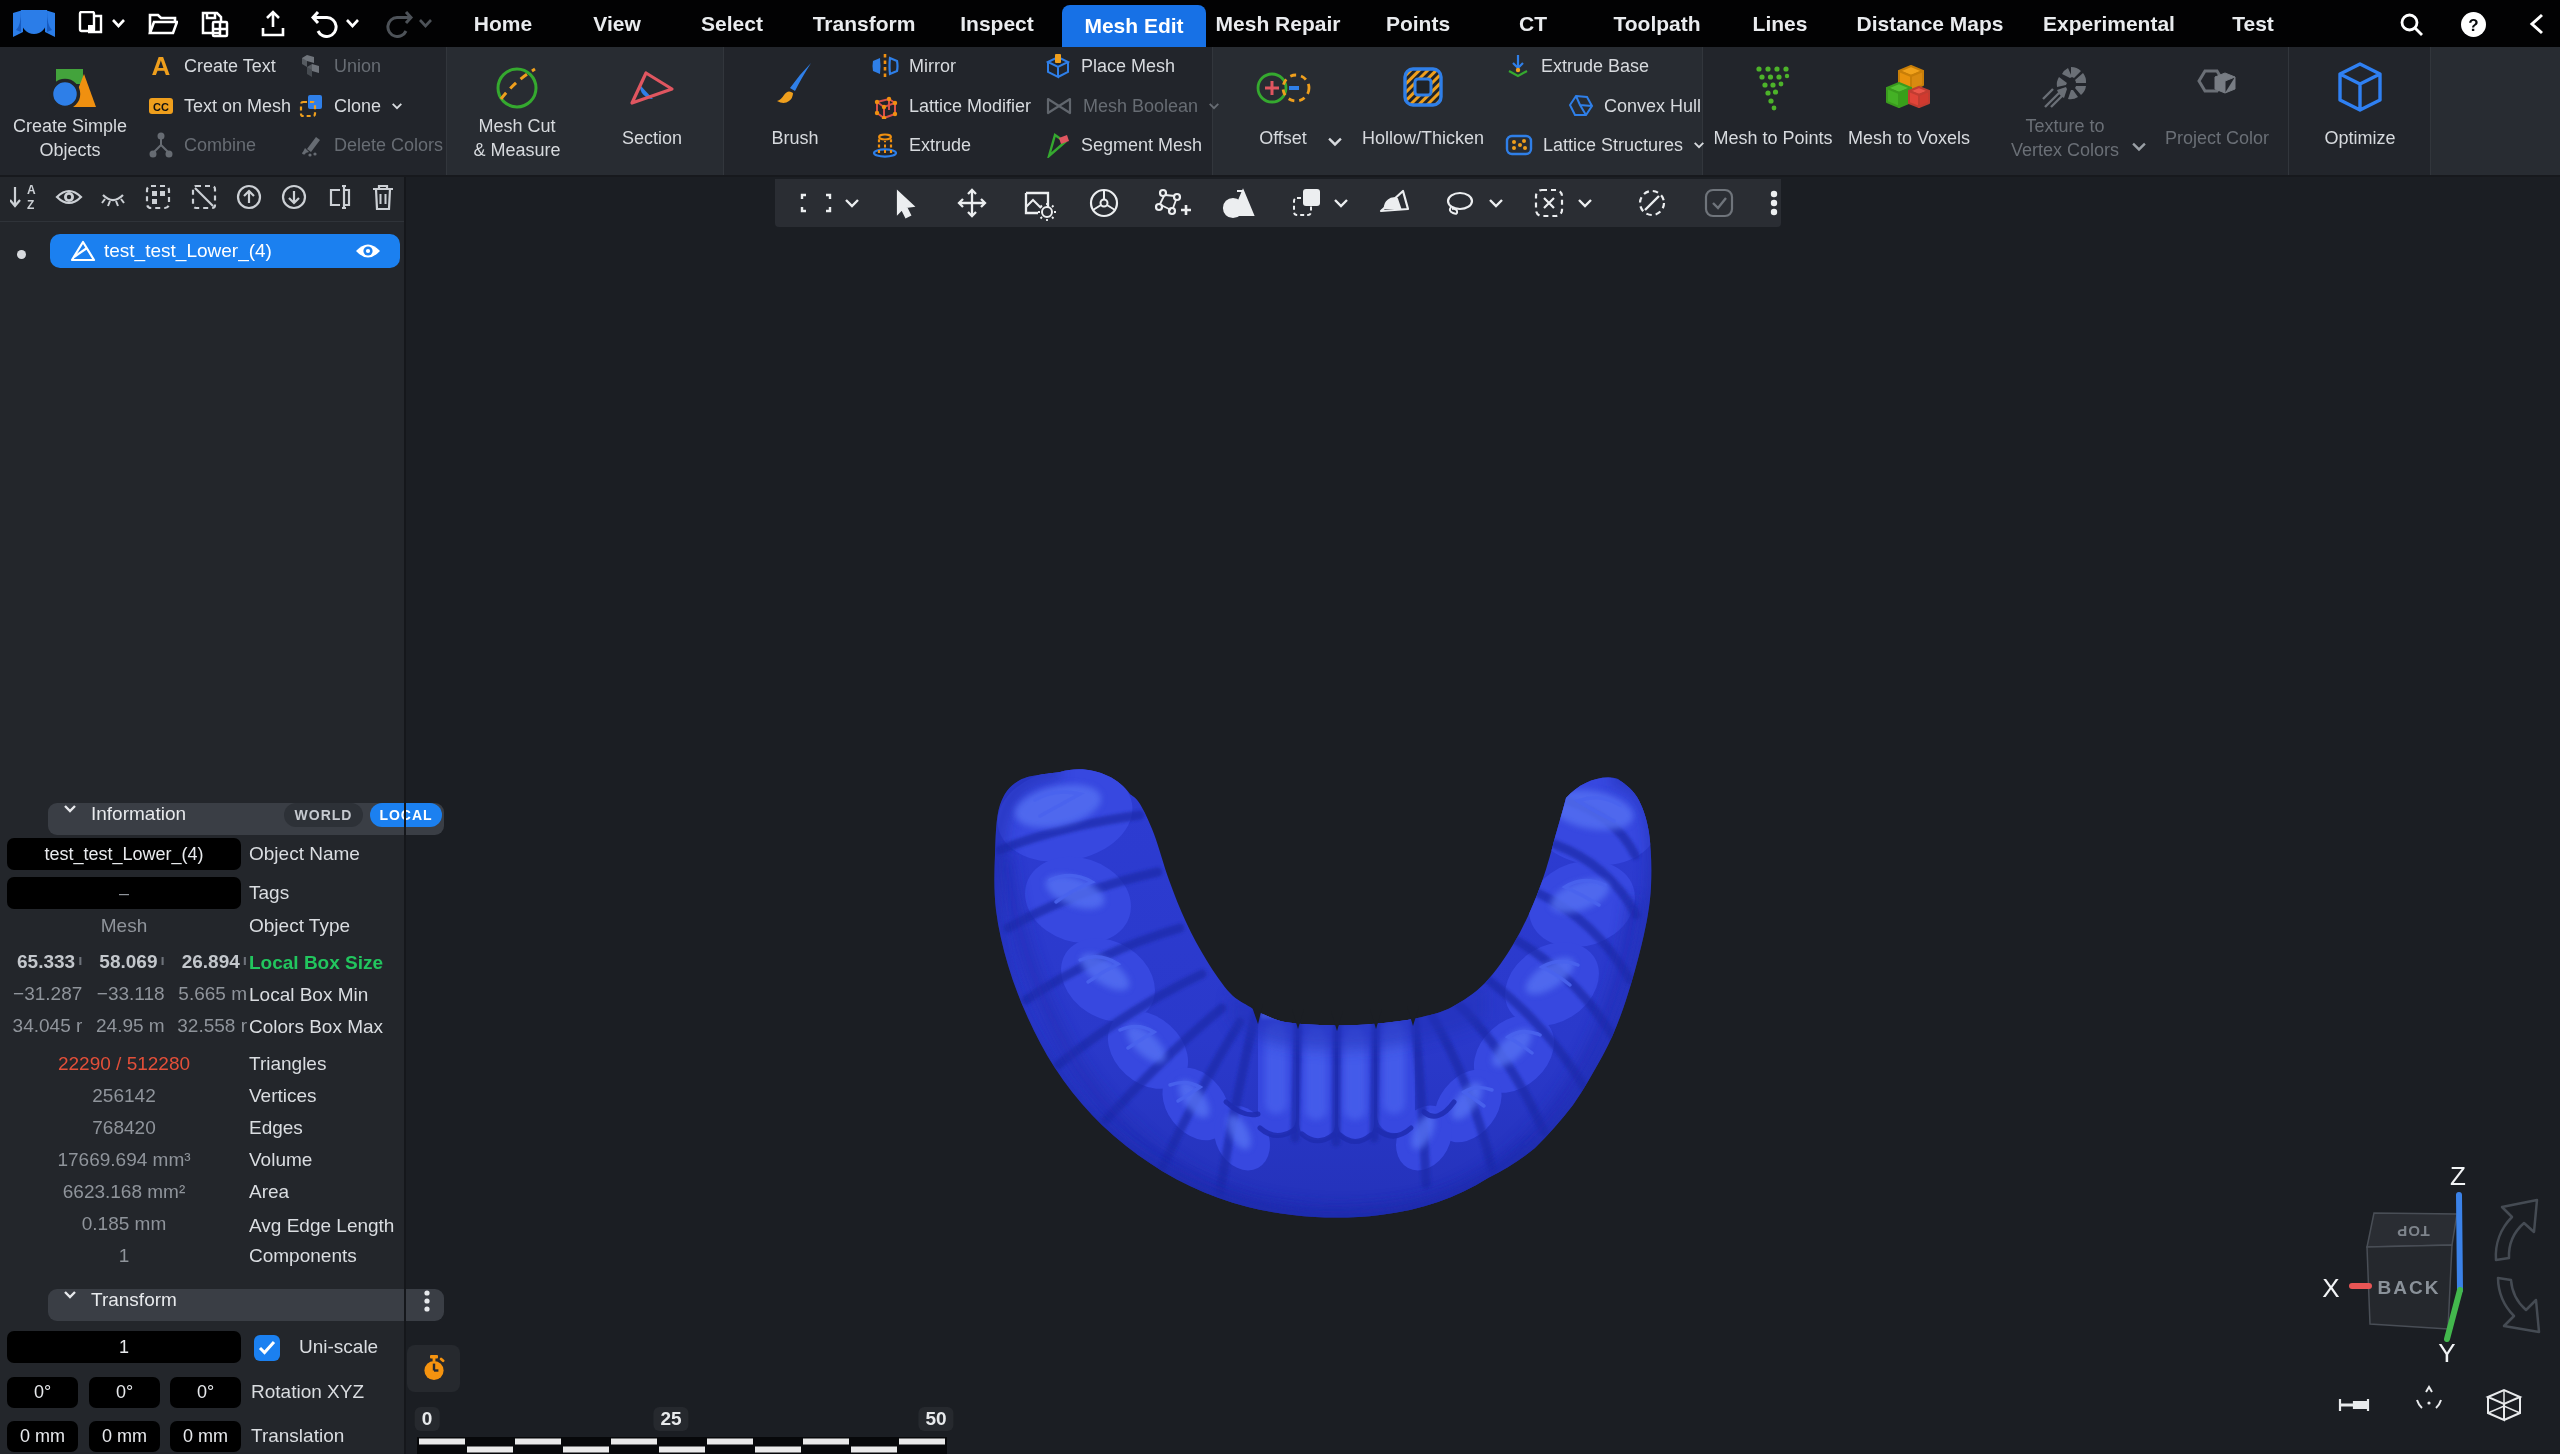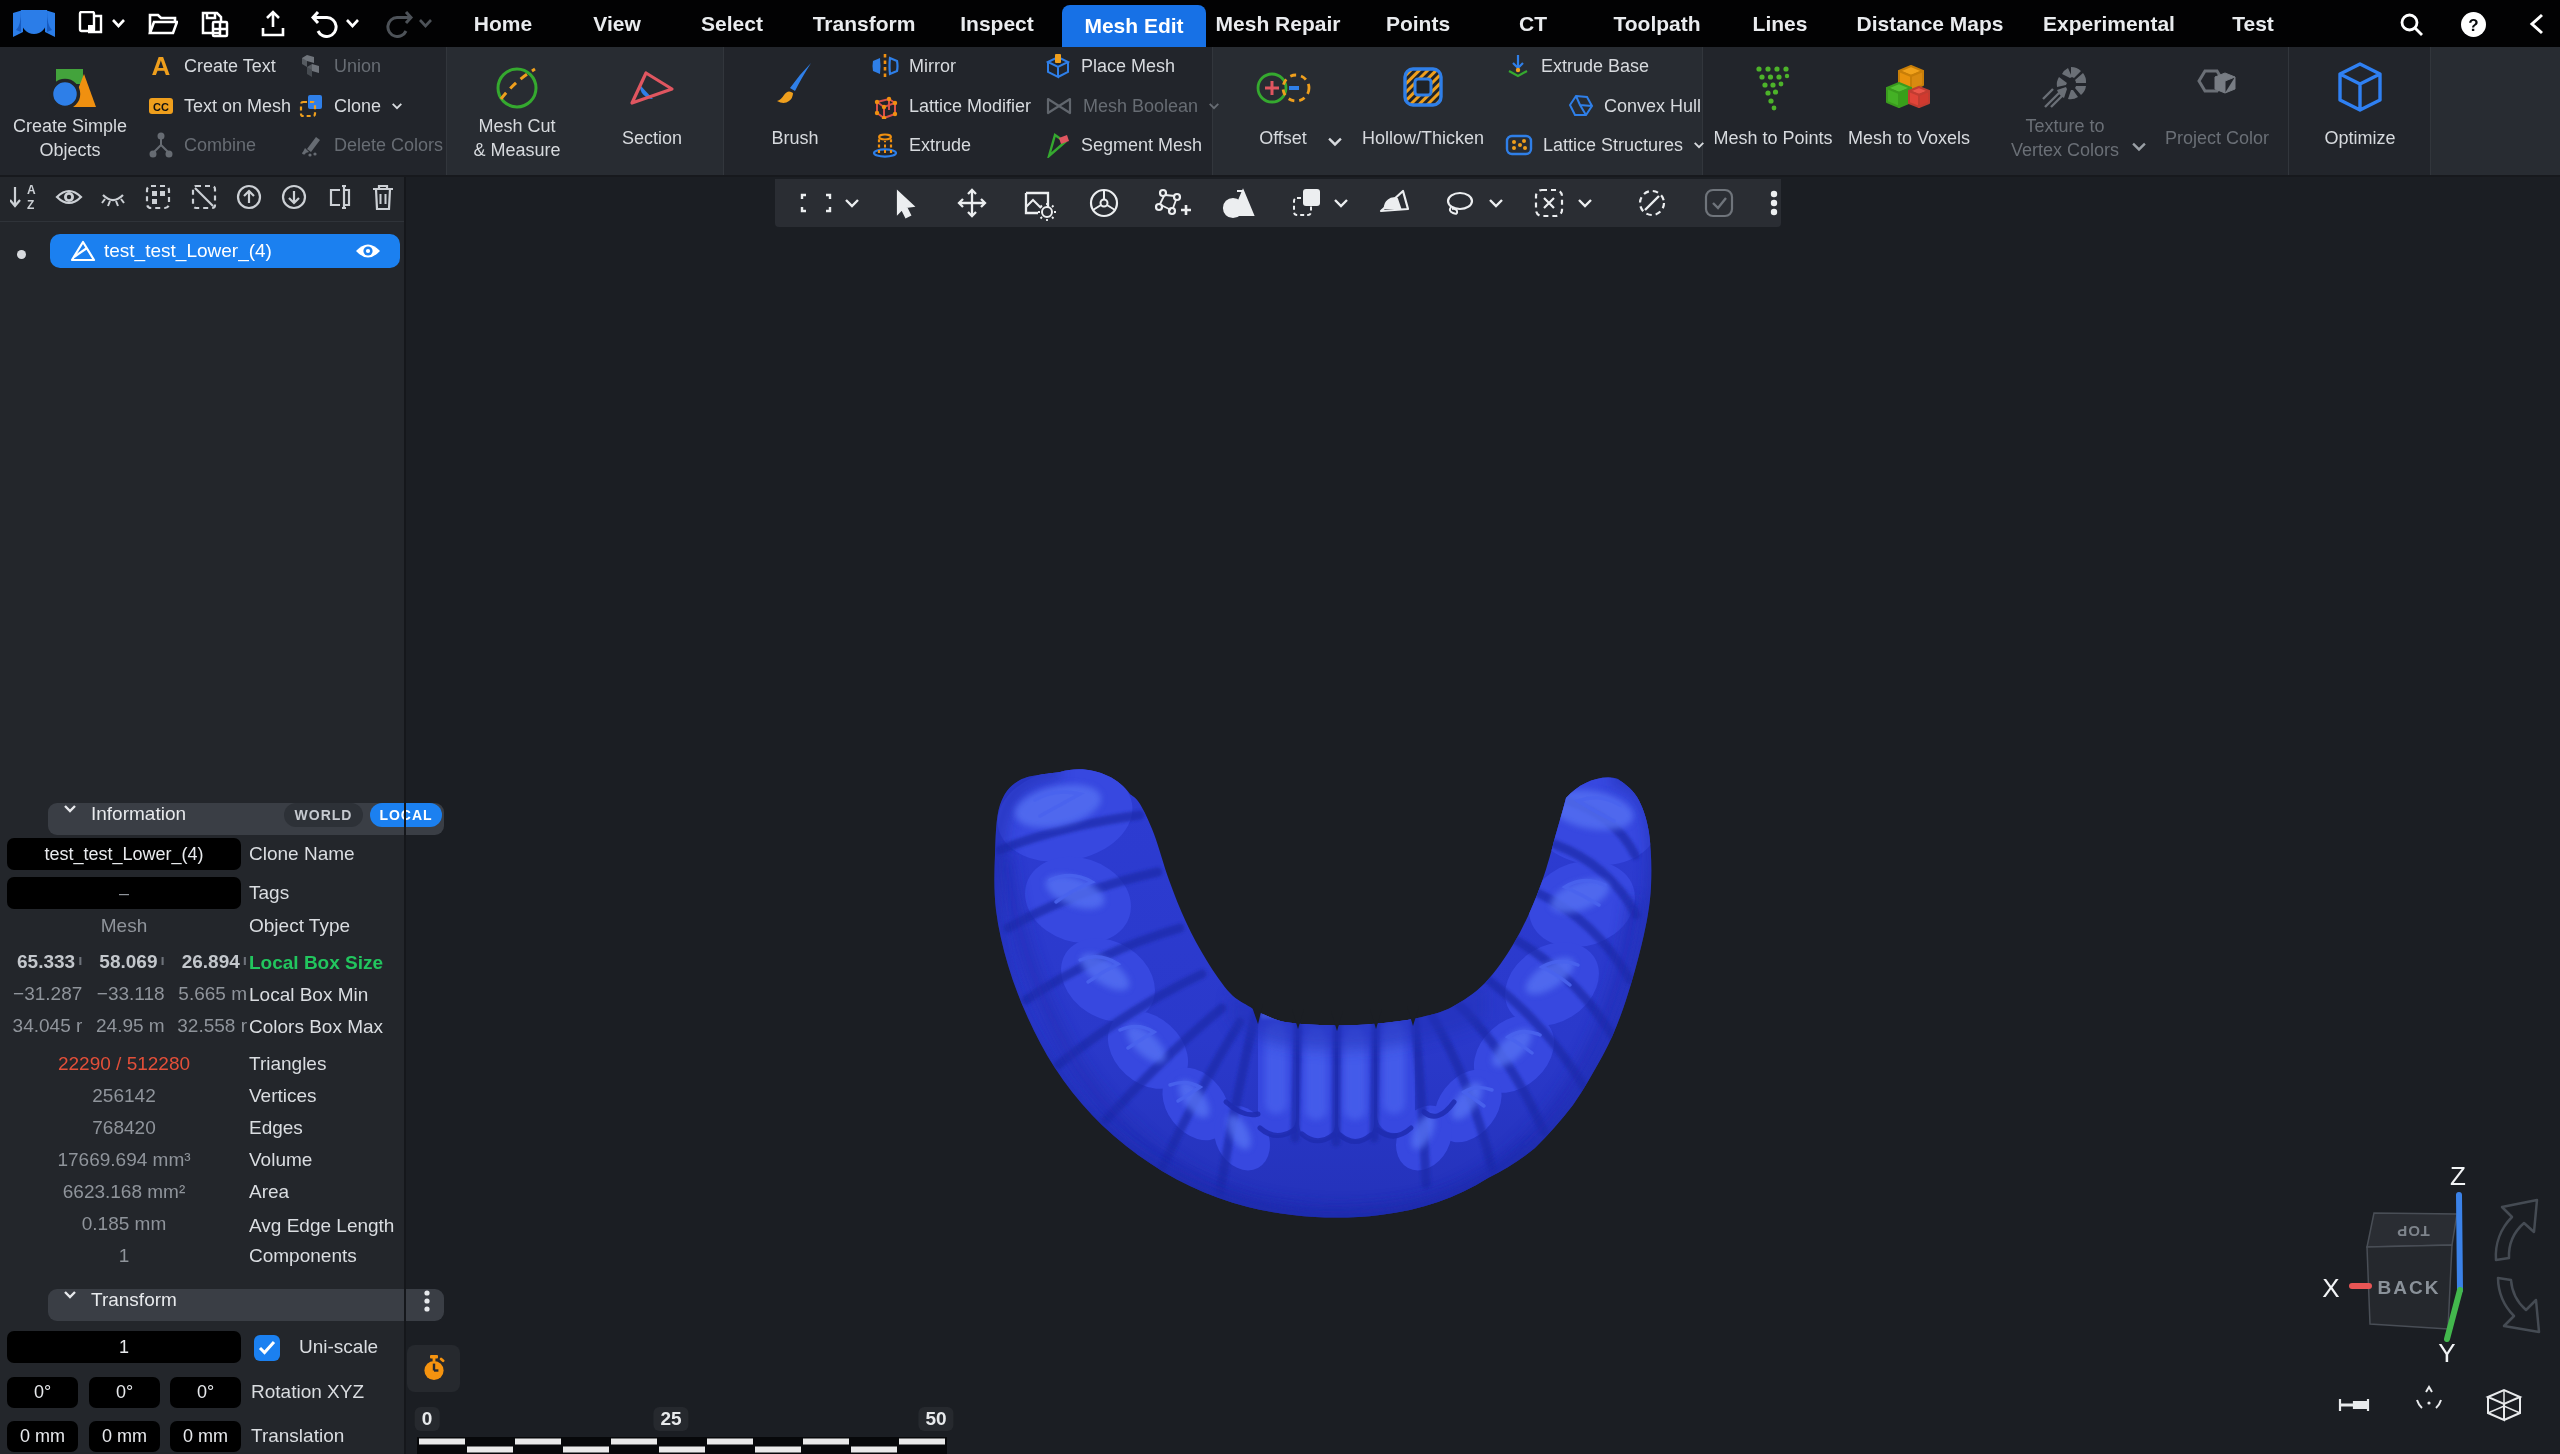--- a/index.html
+++ b/index.html
@@ -754,21 +754,21 @@
   <div id="infopanel" class="abs" style="left:0;top:790px;width:404px;height:498px">
     <div class="panel-hdr" style="top:13px">
       <svg style="margin-left:14px" width="16" height="11" viewBox="0 0 14 11" fill="none" stroke="#e7e9ec" stroke-width="2.4">
           <path d="M2 3 L7 8 L12 3"></path>
         </svg>
       <span style="margin-left:13px">Information</span>
       <span style="position:absolute;left:236px;width:79px;height:24px;background:#2d3137;border-radius:12px;color:#c6cad0;font-size:14px;font-weight:700;text-align:center;line-height:24px;letter-spacing:1px">WORLD</span>
       <span style="position:absolute;left:322px;width:72px;height:24px;background:#1b80f0;border-radius:12px;color:#fff;font-size:14px;font-weight:700;text-align:center;line-height:24px;letter-spacing:1px">LOCAL</span>
     </div>
     <div class="inp" style="left:7px;top:48px;width:234px;height:32px">test_test_Lower_(4)</div>
-    <div class="ilabel" style="top:64px">Clone Name</div>
+    <div class="ilabel" style="top:64px">Object Name</div>
     <div class="inp" style="left:7px;top:87px;width:234px;height:32px;color:#8f949b">–</div>
     <div class="ilabel" style="top:103px">Tags</div>
     <div class="ival" style="left:124px;top:136px">Mesh</div>
     <div class="ilabel" style="top:136px">Object Type</div>
     <div class="trip" style="top:161px;font-weight:700;color:#c3c7cc">
         <span>65.333</span>
         <i>ı</i>
         <span>58.069</span>
         <i>ı</i>
         <span>26.894</span>

